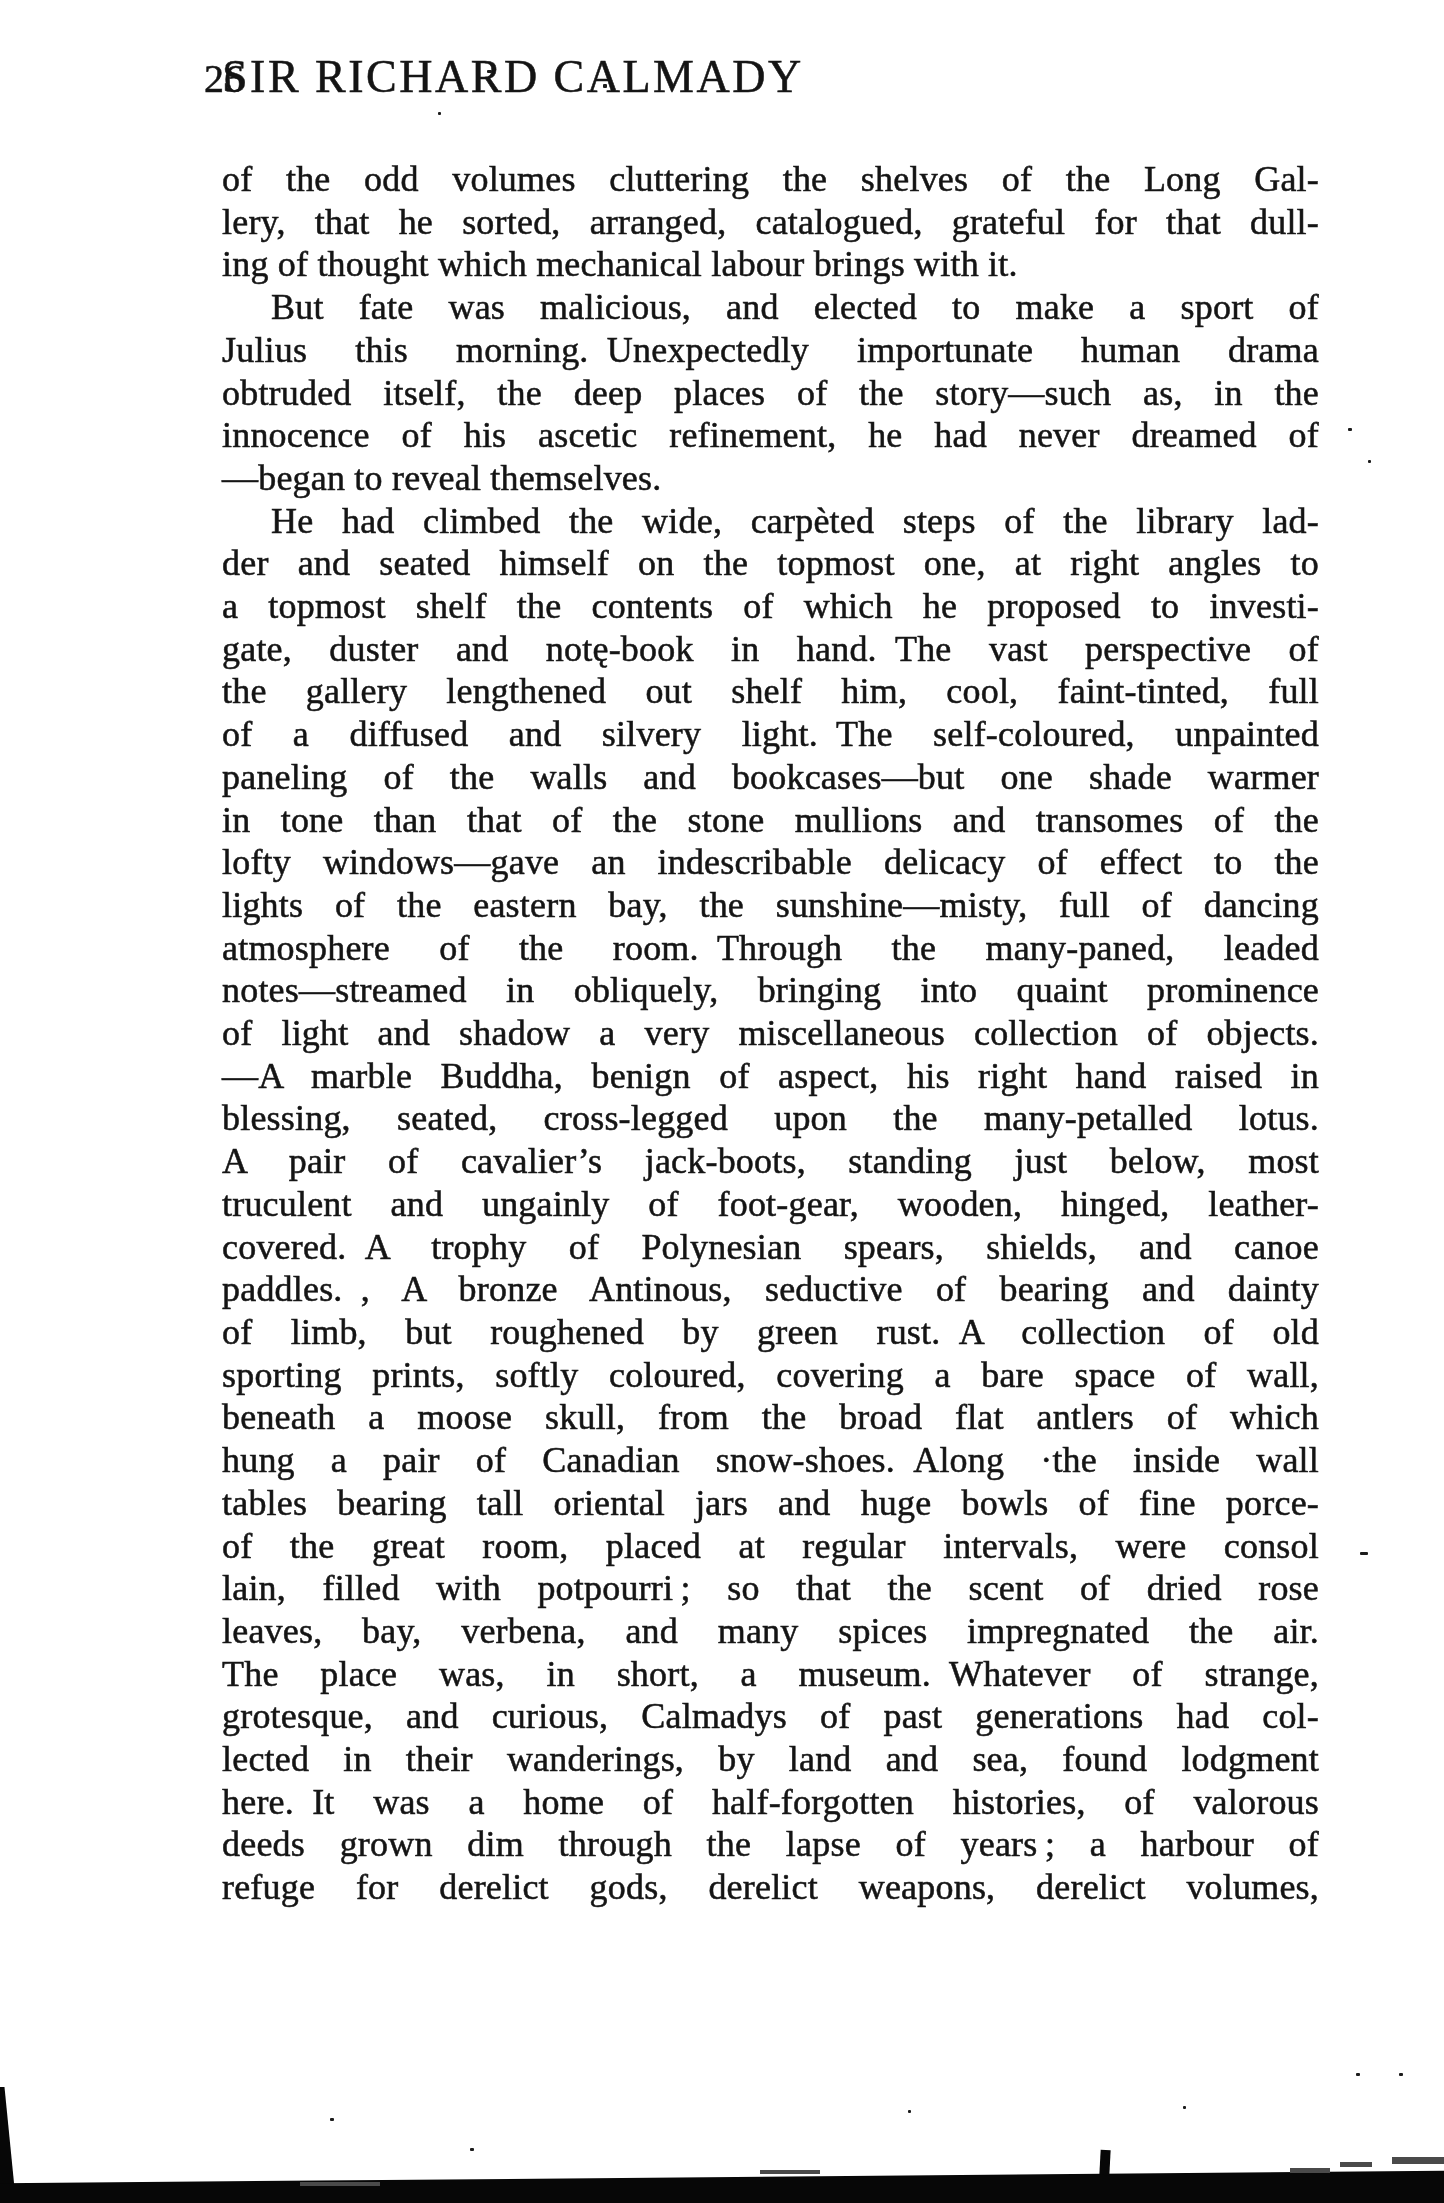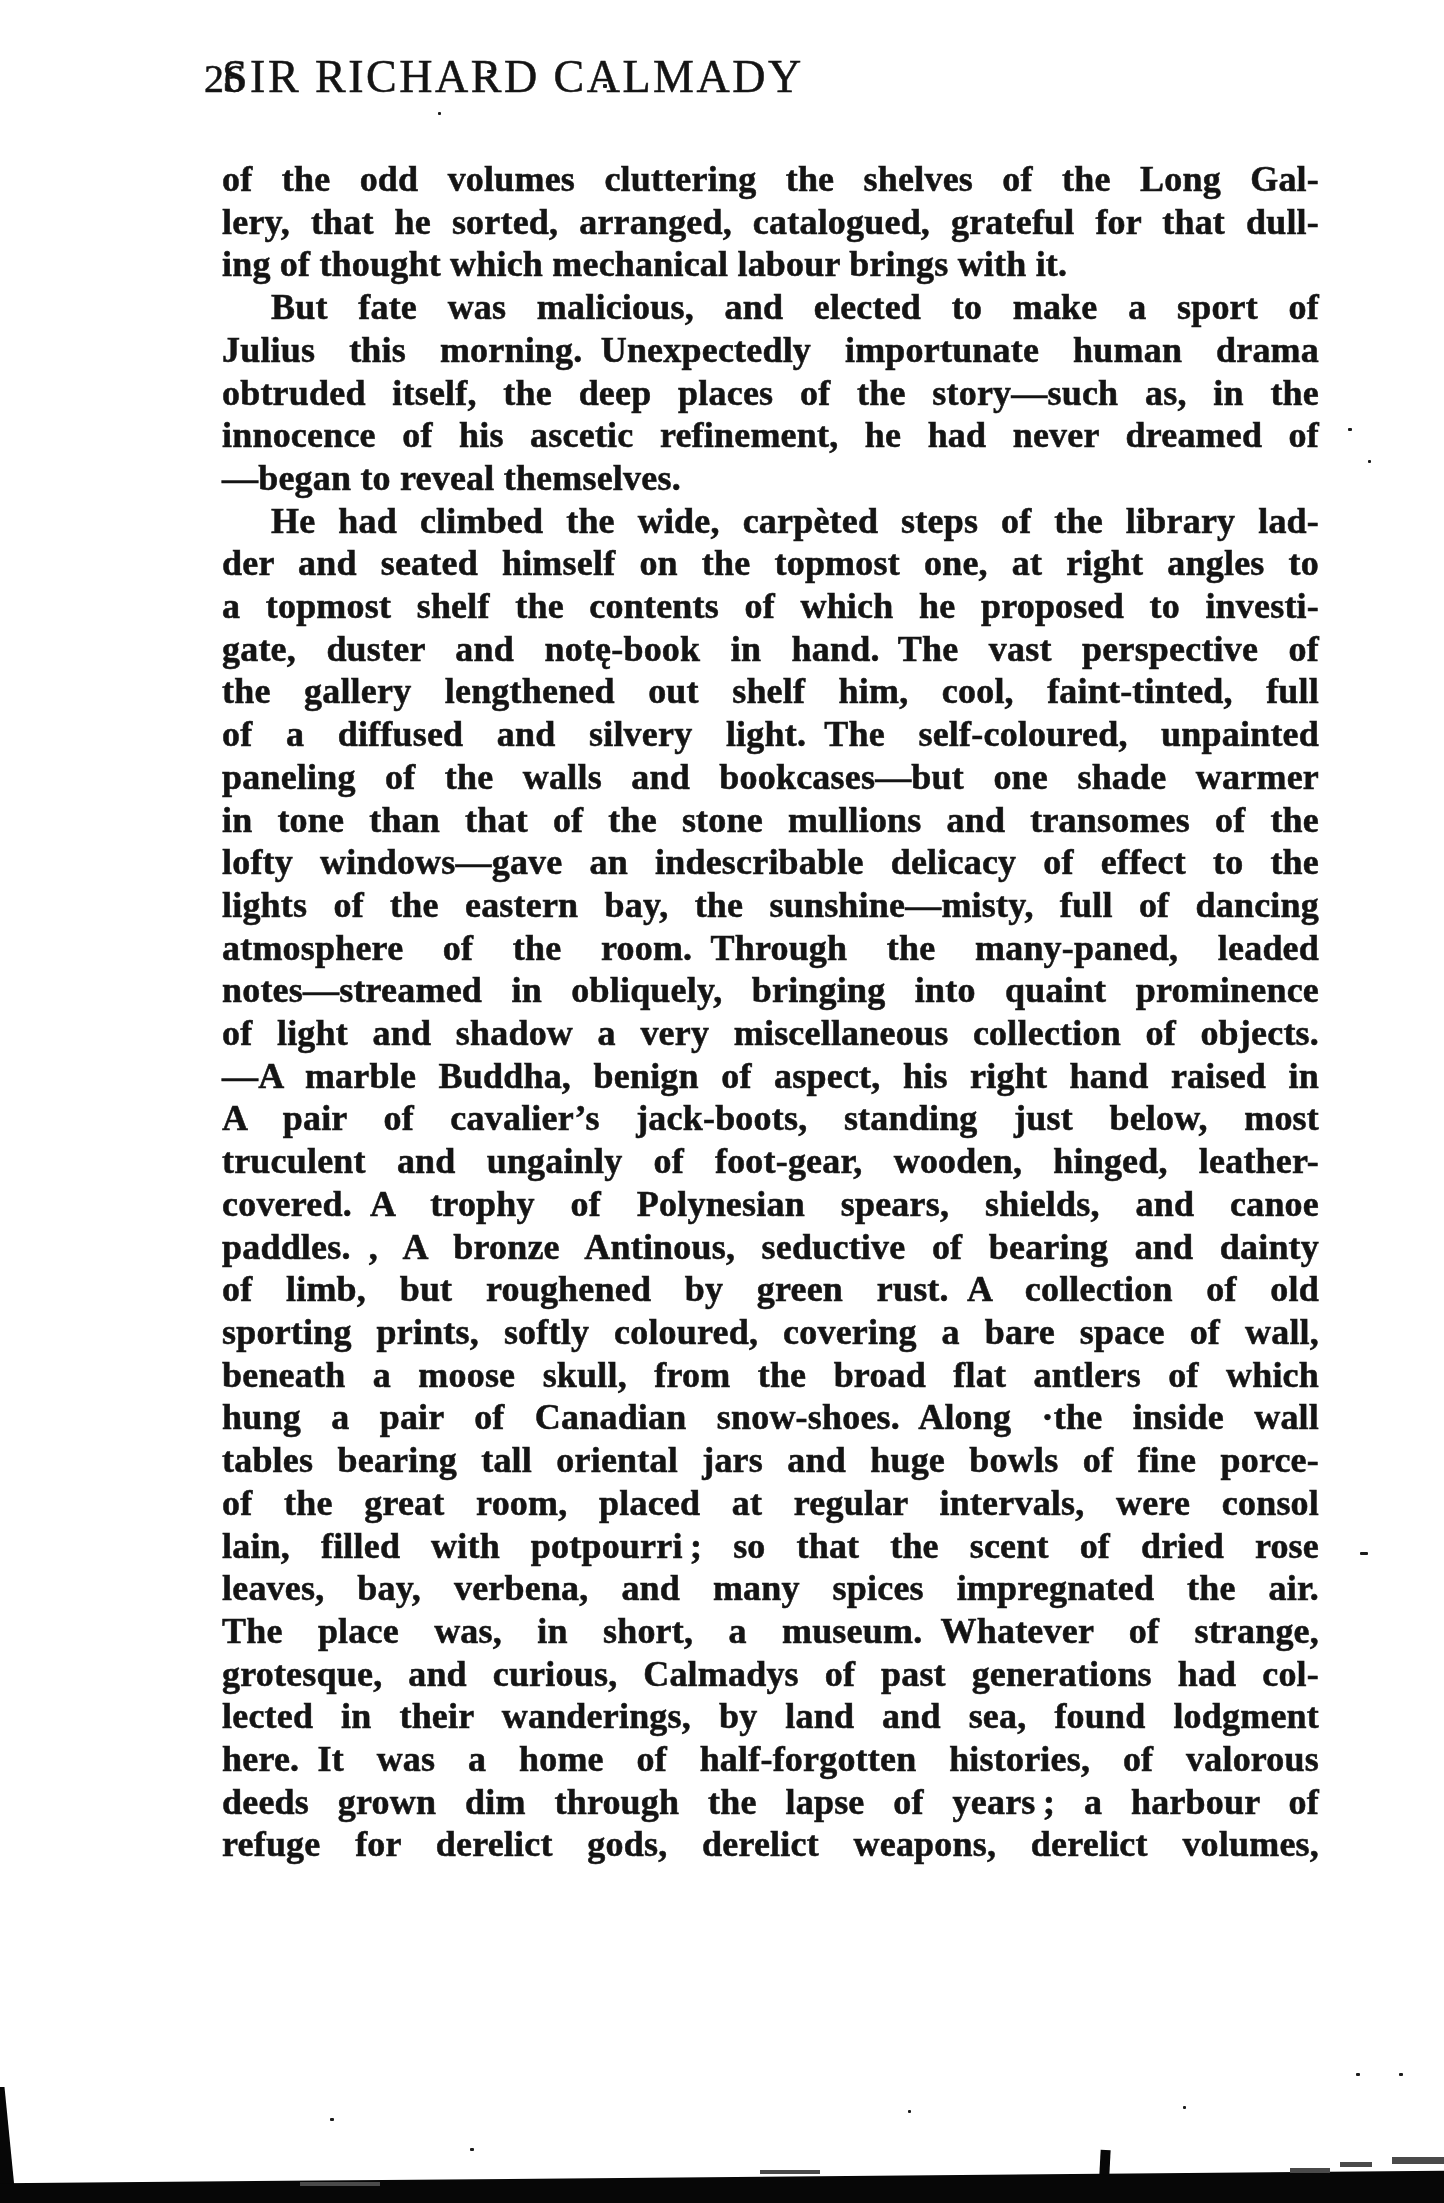--- a/index.html
+++ b/index.html
@@ -17,21 +17,21 @@
     font-size:40px;line-height:44px;
   }
   .header-title{
     position:absolute;left:222px;top:52px;width:1100px;
     text-align:left;
     font-size:46px;line-height:50px;
     letter-spacing:2.5px;
     white-space:nowrap;
   }
   .textblock{
-    position:absolute;left:222px;top:158px;width:1097px;font-weight:bold;
+    position:absolute;left:222px;top:158px;width:1097px;
   }
   .line{
     font-size:36px;
     line-height:42.7px;
     letter-spacing:0.2px;
     white-space:normal;
     text-align:justify;
   }
   .line.just{text-align-last:justify;}
   .line.indent{text-indent:49px;}
@@ -77,20 +77,21 @@
       <div class="line just">the gallery lengthened out shelf him, cool, faint-tinted, full</div>
       <div class="line just">of a diffused and silvery light. The self-coloured, unpainted</div>
       <div class="line just">paneling of the walls and bookcases—but one shade warmer</div>
       <div class="line just">in tone than that of the stone mullions and transomes of the</div>
       <div class="line just">lofty windows—gave an indescribable delicacy of effect to the</div>
       <div class="line just">lights of the eastern bay, the sunshine—misty, full of dancing</div>
       <div class="line just">atmosphere of the room. Through the many-paned, leaded</div>
       <div class="line just">notes—streamed in obliquely, bringing into quaint prominence</div>
       <div class="line just">of light and shadow a very miscellaneous collection of objects.</div>
       <div class="line just">—A marble Buddha, benign of aspect, his right hand raised in</div>
+      <div class="line just">blessing, seated, cross-legged upon the many-petalled lotus.</div>
       <div class="line just">A pair of cavalier’s jack-boots, standing just below, most</div>
       <div class="line just">truculent and ungainly of foot-gear, wooden, hinged, leather-</div>
       <div class="line just">covered. A trophy of Polynesian spears, shields, and canoe</div>
       <div class="line just">paddles. , A bronze Antinous, seductive of bearing and dainty</div>
       <div class="line just">of limb, but roughened by green rust. A collection of old</div>
       <div class="line just">sporting prints, softly coloured, covering a bare space of wall,</div>
       <div class="line just">beneath a moose skull, from the broad flat antlers of which</div>
       <div class="line just">hung a pair of Canadian snow-shoes. Along ·the inside wall</div>
       <div class="line just">tables bearing tall oriental jars and huge bowls of fine porce-</div>
       <div class="line just">of the great room, placed at regular intervals, were consol</div>

